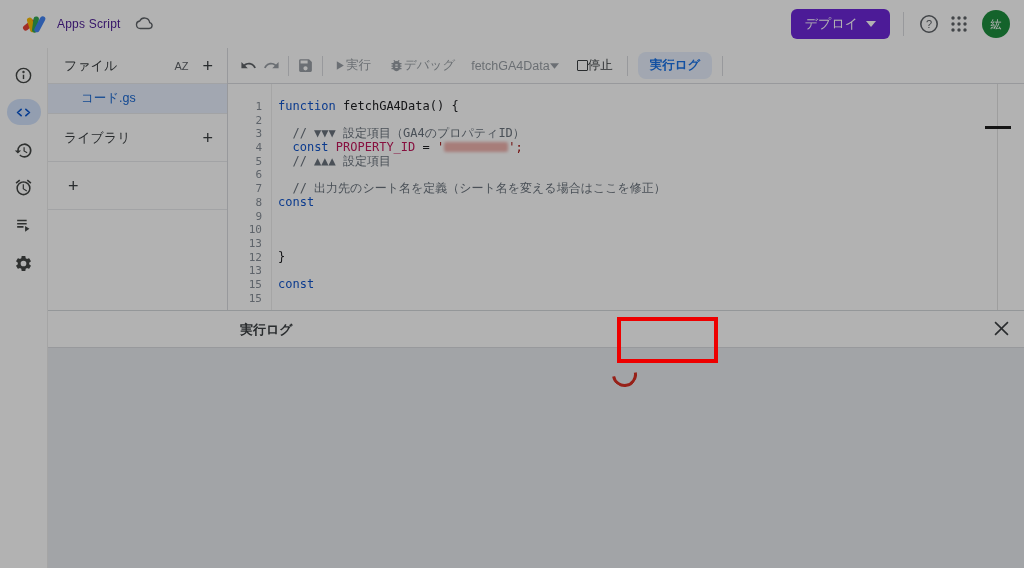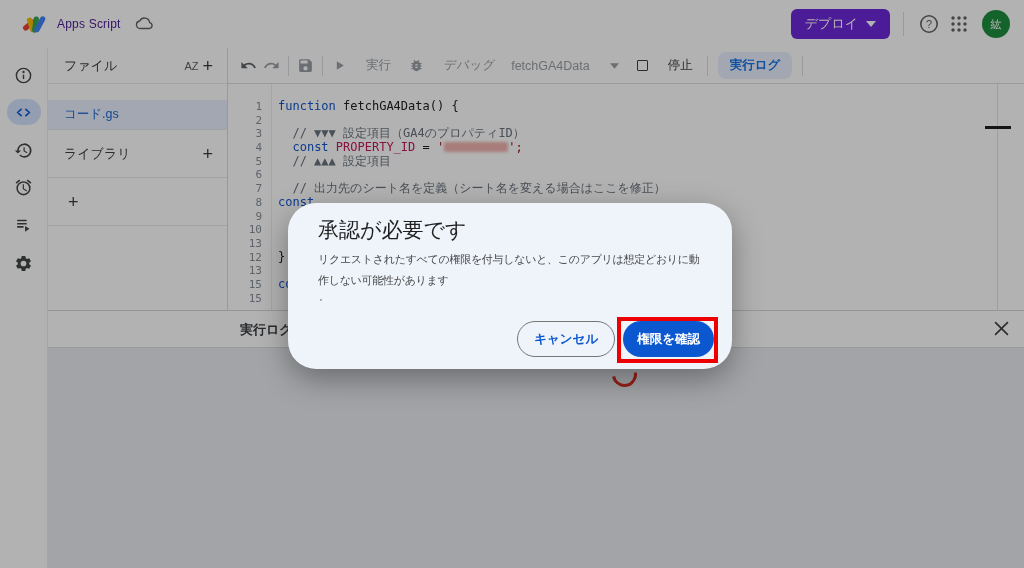--- a/index.html
+++ b/index.html
@@ -24,30 +24,30 @@
     display:flex; align-items:center; justify-content:center; margin:0 14px 0 8px; cursor:pointer; }
   
   #rail { position:absolute; left:0; top:48px; width:48px; height:520px; background:#fff; border-right:1px solid #ececec;
     display:flex; flex-direction:column; align-items:center; }
   .rail-btn { width:34px; height:26px; display:flex; align-items:center; justify-content:center; cursor:pointer; }
   .rail-btn.sel { background:#d3e3fd; border-radius:13px; }
   
   #files { position:absolute; left:48px; top:48px; width:180px; height:262px; background:#fff; border-right:1px solid #dadce0; }
   .fp-row { display:flex; align-items:center; height:36px; padding:0 10px 0 16px; border-bottom:1px solid #e8eaed; }
   .fp-title { font-size:13px; color:#3c4043; flex:1; }
-  .fp-ico { color:#5f6368; font-size:11px; margin-right:0; cursor:pointer; }
+  .fp-ico { color:#5f6368; font-size:11px; margin-right:10px; cursor:pointer; }
   .fp-plus { color:#3c4043; font-size:18px; line-height:18px; cursor:pointer; padding:0 4px; }
-  #file-row { height:30px; display:flex; align-items:center; padding-left:16px; background:#e8f0fe; border-bottom:1px solid #e8eaed; cursor:pointer;margin-top:16px; }
+  #file-row { height:30px; display:flex; align-items:center; padding-left:33px; background:#e8f0fe; border-bottom:1px solid #e8eaed; cursor:pointer; }
   #file-row span { font-size:12.5px; color:#1967d2; }
   .fp-section { height:48px; }
   
   #toolbar { position:absolute; left:228px; top:48px; width:796px; height:36px; background:#fff; border-bottom:1px solid #dadce0;
     display:flex; align-items:center; padding-left:10px; }
   .tb-div { width:1px; height:20px; background:#dadce0; margin:0 8px; }
-  .tb-btn { display:flex; align-items:center; gap:20px; cursor:pointer; background:none; border:none; font-family:inherit; }
+  .tb-btn { display:flex; align-items:center; gap:0; cursor:pointer; background:none; border:none; font-family:inherit; }
   .tb-label { font-size:12.5px; }
   .dis { color:#9aa0a6; }
   .ena { color:#3c4043; }
   #log-toggle { background:#e8f0fe; border-radius:8px; padding:5px 12px; color:#1a73e8; font-size:12.5px; font-weight:bold; margin:0 2px; cursor:pointer; }
   #stop-sq { width:11px; height:11px; border:1.5px solid #3c4043; border-radius:1px; }
   
   #code { position:absolute; left:228px; top:84px; width:796px; height:226px; background:#fff; font-family:"DejaVu Sans Mono",monospace; }
   #gutter { position:absolute; left:0; top:16px; width:34px; text-align:right; }
   .ln { font-size:11px; color:#878f98; line-height:13.7px; height:13.7px; }
   #gutter-line { position:absolute; left:43px; top:0; width:1px; height:226px; background:#ededed; }
@@ -265,25 +265,16 @@
           </svg>
       </span>
     </div>
     <div id="log-content">
       <span id="spinner"></span>
     </div>
   </div>
 
   <div id="dim"></div>
 
-  <div id="dialog">
-    <div id="dlg-title">承認が必要です</div>
-    <div id="dlg-body">リクエストされたすべての権限を付与しないと、このアプリは想定どおりに動作しない可能性があります</div>
-    <div id="dlg-period">。</div>
-    <div id="dlg-actions">
-      <button id="btn-cancel" class="dlg-btn">キャンセル</button>
-      <button id="btn-confirm" class="dlg-btn">権限を確認</button>
-    </div>
-  </div>
 
   <div id="annotation"></div>
 
 </div>
 
 </body></html>

